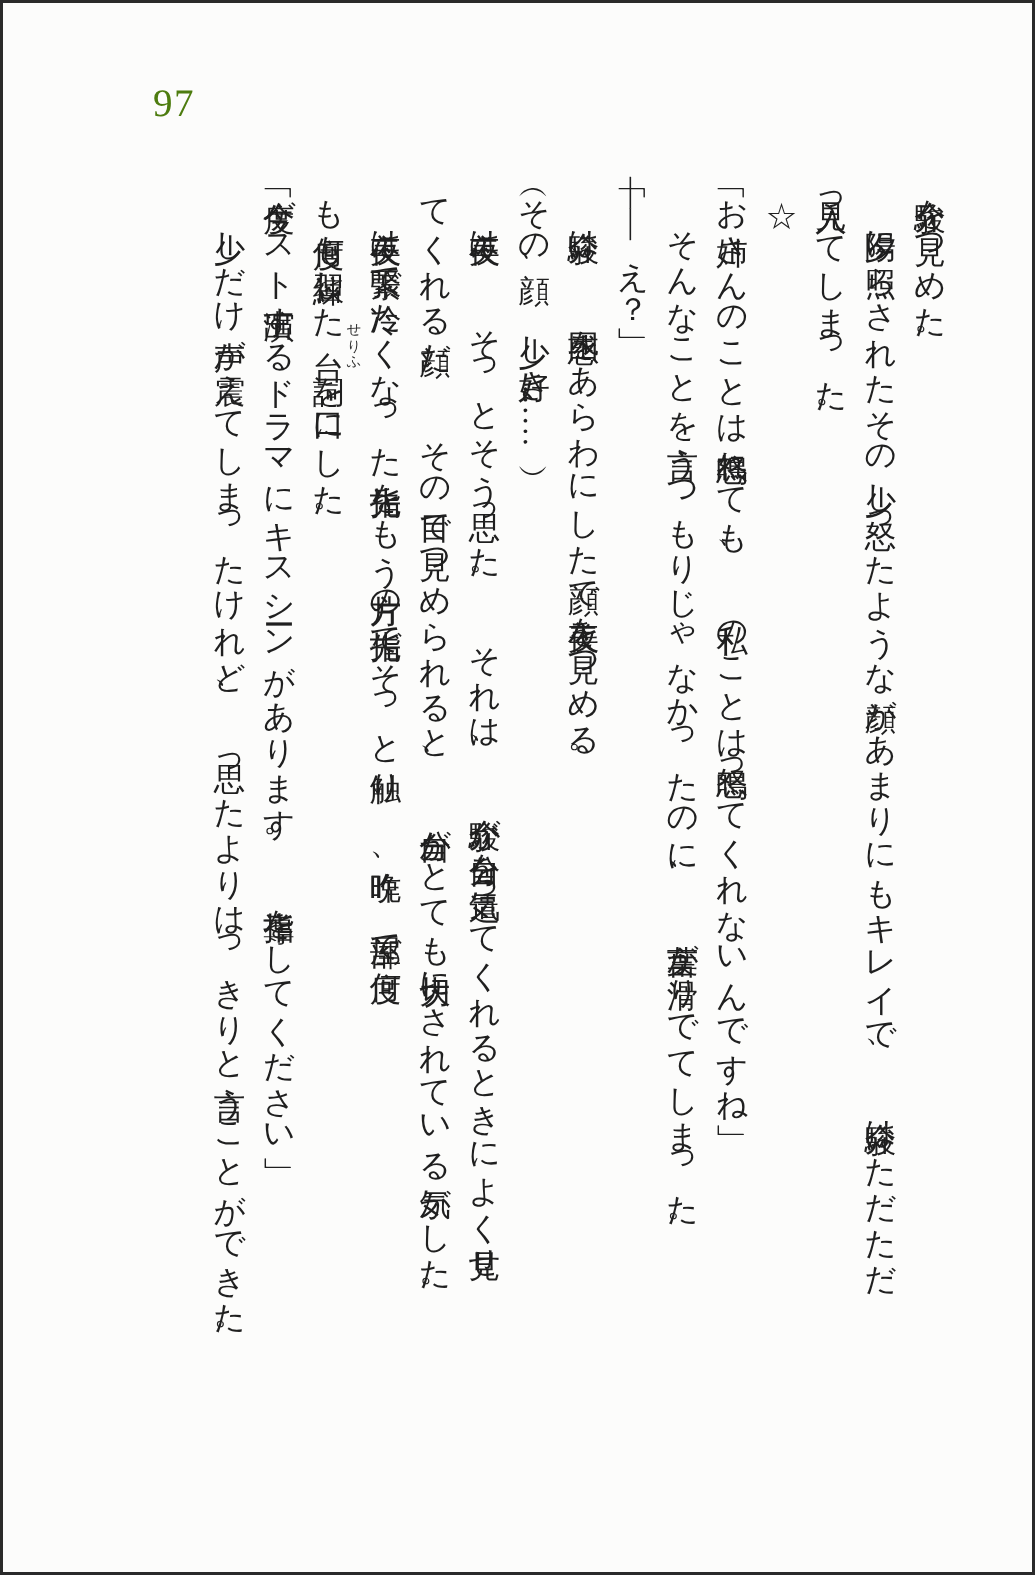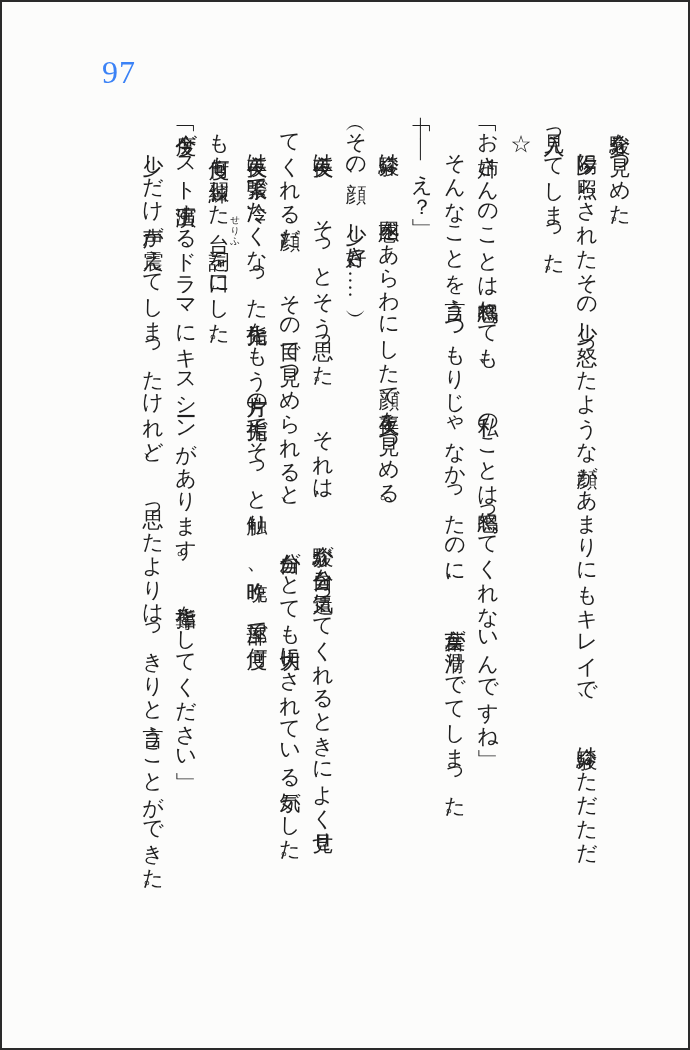--- a/index.html
+++ b/index.html
@@ -17,22 +17,22 @@
   .page{
     position:relative;
     width:690px;height:1050px;
     box-sizing:border-box;
     background:var(--bg);
     border:2px solid var(--frame);
   }
   .page-number{
     position:absolute;
     top:52px;left:100px;
-    font-size:32px;
-    color:#3b82f6;
+    font-size:26px;
+    color:#4d7c0f;
     letter-spacing:1px;
   }
   .text-area{
     position:absolute;
     top:116px;right:52px;
     height:872px;
     writing-mode:vertical-rl;
     text-orientation:mixed;
     font-size:21px;
     line-height:33px;

